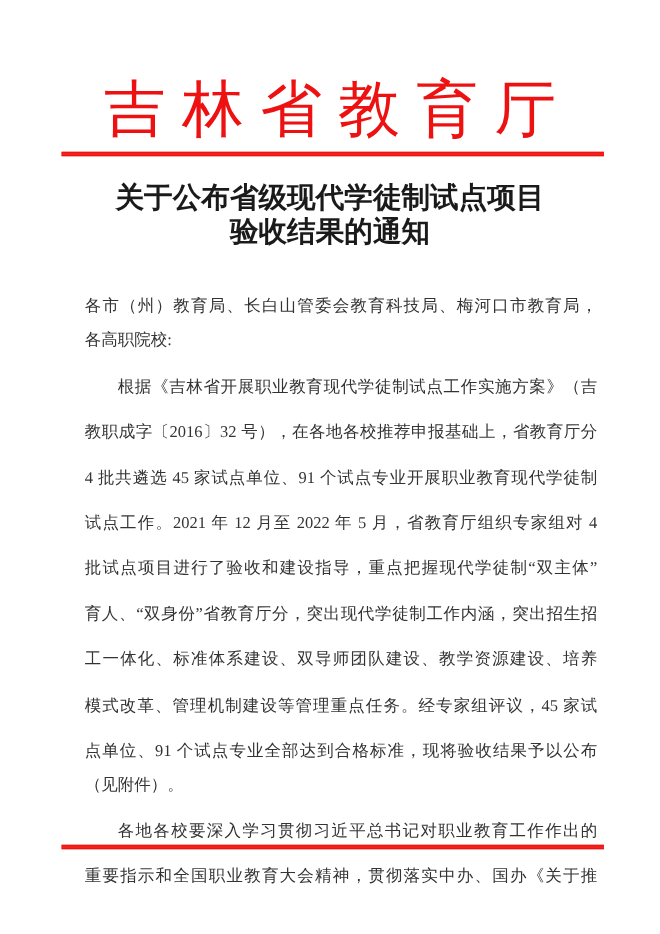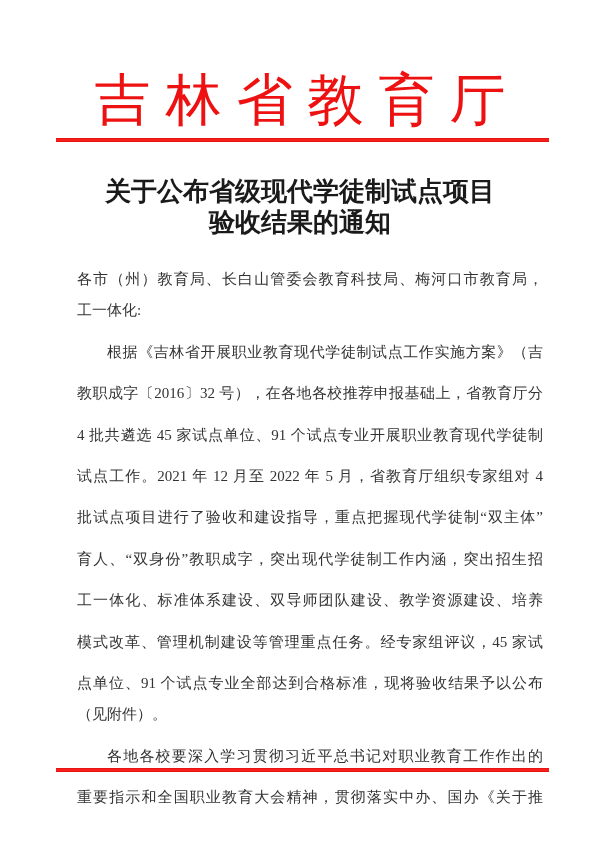--- a/index.html
+++ b/index.html
@@ -20,21 +20,21 @@
     white-space:nowrap;
   }
   .rule{
     position:absolute;left:56px;width:493px;height:4px;
     background:var(--red,#ee1111);
     background-image:linear-gradient(to bottom,#d51010 0%,#fa1e1a 30%,#fa1e1a 70%,#d51010 100%);
   }
   .rule-top{top:138px;}
   .rule-bottom{top:768px;}
   .title{
-    position:absolute;top:176px;left:0;width:100%;
+    position:absolute;top:164px;left:0;width:100%;
     text-align:center;
     font-size:26px;line-height:31px;font-weight:bold;
     color:var(--title-color,#1a1a1a);
   }
   .bodytext{
     position:absolute;top:254px;left:77px;width:466px;
     font-size:15px;line-height:31.4px;
     color:var(--body-color,#333333);
   }
   .ln{
@@ -58,27 +58,27 @@
 
   <div class="rule rule-top"></div>
 
   <div class="title">
     <div>关于公布省级现代学徒制试点项目</div>
     <div>验收结果的通知</div>
   </div>
 
   <div class="bodytext">
     <p class="ln j">各市（州）教育局、长白山管委会教育科技局、梅河口市教育局，</p>
-    <p class="ln">工一体化:</p>
+    <p class="ln">各高职院校:</p>
     <p class="ln j ind">根据《吉林省开展职业教育现代学徒制试点工作实施方案》（吉</p>
     <p class="ln j">教职成字〔2016〕32 号），在各地各校推荐申报基础上，省教育厅分</p>
     <p class="ln j">4 批共遴选 45 家试点单位、91 个试点专业开展职业教育现代学徒制</p>
     <p class="ln j">试点工作。2021 年 12 月至 2022 年 5 月，省教育厅组织专家组对 4</p>
     <p class="ln j">批试点项目进行了验收和建设指导，重点把握现代学徒制“双主体”</p>
-    <p class="ln j">育人、“双身份”教职成字，突出现代学徒制工作内涵，突出招生招</p>
+    <p class="ln j">育人、“双身份”省教育厅分，突出现代学徒制工作内涵，突出招生招</p>
     <p class="ln j">工一体化、标准体系建设、双导师团队建设、教学资源建设、培养</p>
     <p class="ln j">模式改革、管理机制建设等管理重点任务。经专家组评议，45 家试</p>
     <p class="ln j">点单位、91 个试点专业全部达到合格标准，现将验收结果予以公布</p>
     <p class="ln">（见附件）。</p>
     <p class="ln j ind">各地各校要深入学习贯彻习近平总书记对职业教育工作作出的</p>
     <p class="ln j">重要指示和全国职业教育大会精神，贯彻落实中办、国办《关于推</p>
   </div>
 
   <div class="rule rule-bottom"></div>
 

